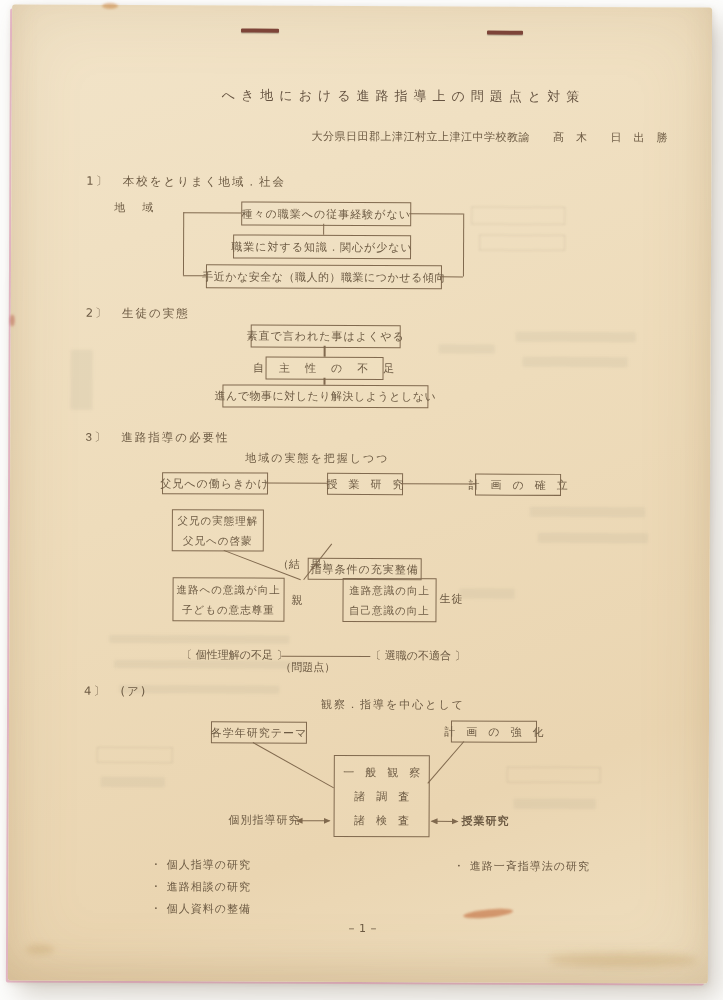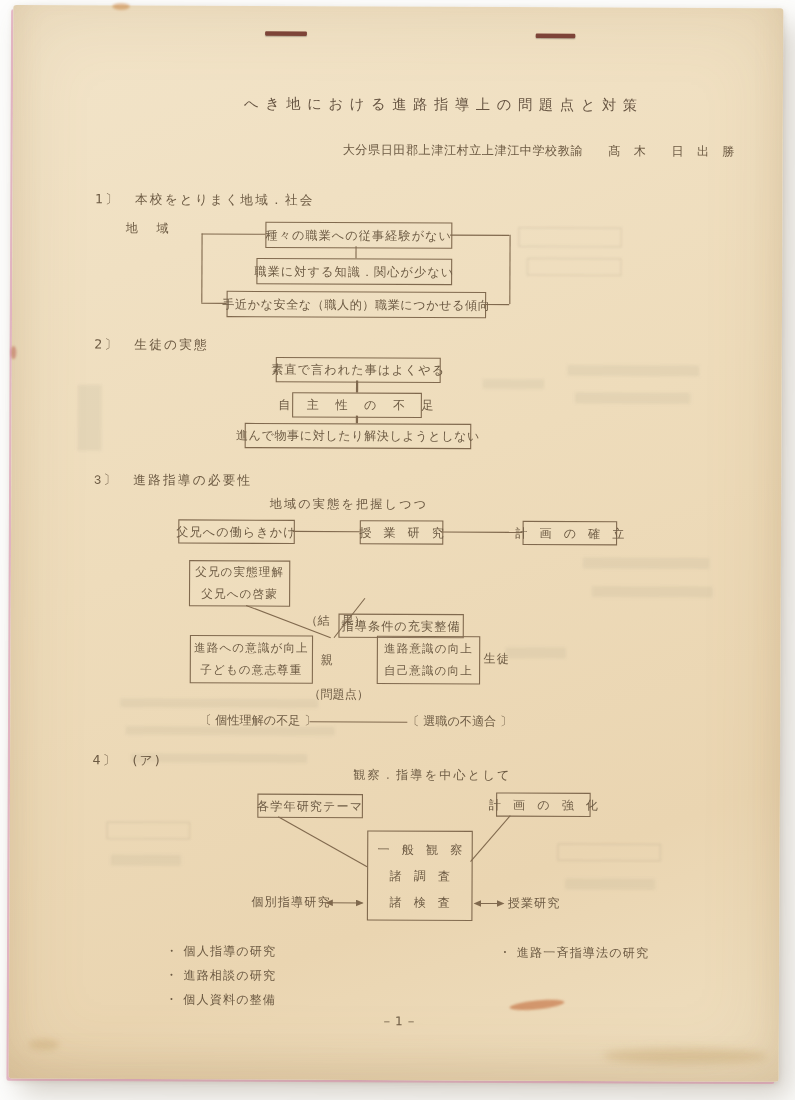--- a/index.html
+++ b/index.html
@@ -104,36 +104,36 @@
     <div class="bx two" style="left:163px;top:572px;width:110px;height:42px;font-size:10.5px;">
       <span>進路への意識が向上</span>
       <span>子どもの意志尊重</span>
     </div>
     <div class="txt" style="left:282px;top:588px;">親</div>
     <div class="bx two" style="left:333px;top:572px;width:92px;height:42px;font-size:10.5px;">
       <span>進路意識の向上</span>
       <span>自己意識の向上</span>
     </div>
     <div class="txt" style="left:430px;top:586px;">生徒</div>
-    <div class="txt" style="left:271px;top:619px;letter-spacing:0;">（問題点）</div>
+    <div class="txt" style="left:271px;top:655px;letter-spacing:0;">（問題点）</div>
     <div class="txt" style="left:172px;top:643px;letter-spacing:0;">〔 個性理解の不足 〕</div>
     <div class="txt" style="left:361px;top:643px;letter-spacing:0;">〔 選職の不適合 〕</div>
     <div class="hline" style="left:272px;top:650px;width:89px;"></div>
 
     <div class="txt heading" style="left:75px;top:680px;">4〕　(ア)</div>
     <div class="txt" style="left:312px;top:692px;letter-spacing:2px;">観察．指導を中心として</div>
-    <div class="bx" style="left:202px;top:716px;width:94px;height:20px;margin-left:23px;">各学年研究テーマ</div>
+    <div class="bx" style="left:202px;top:716px;width:94px;height:20px;">各学年研究テーマ</div>
     <div class="bx" style="left:442px;top:714px;width:84px;height:20px;letter-spacing:0;">計　画　の　強　化</div>
     <div class="bx three" style="left:325px;top:749px;width:94px;height:80px;letter-spacing:0;">
       <span>一　般　観　察</span>
       <span>諸　調　査</span>
       <span>諸　検　査</span>
     </div>
     <div class="txt" style="left:220px;top:808px;">個別指導研究</div>
-    <div class="txt" style="left:453px;top:808px;">授業研究</div>
+    <div class="txt" style="left:453px;top:808px;font-weight:bold;">授業研究</div>
 
     <div class="bullet" style="left:142px;top:852px;">・ 個人指導の研究</div>
     <div class="bullet" style="left:142px;top:874px;">・ 進路相談の研究</div>
     <div class="bullet" style="left:142px;top:896px;">・ 個人資料の整備</div>
     <div class="bullet" style="left:445px;top:852px;">・ 進路一斉指導法の研究</div>
 
     <div class="txt pageno" style="left:338px;top:916px;">－1－</div>
 
     <svg class="conn" width="700" height="976" viewBox="0 0 700 976">
       <defs>

